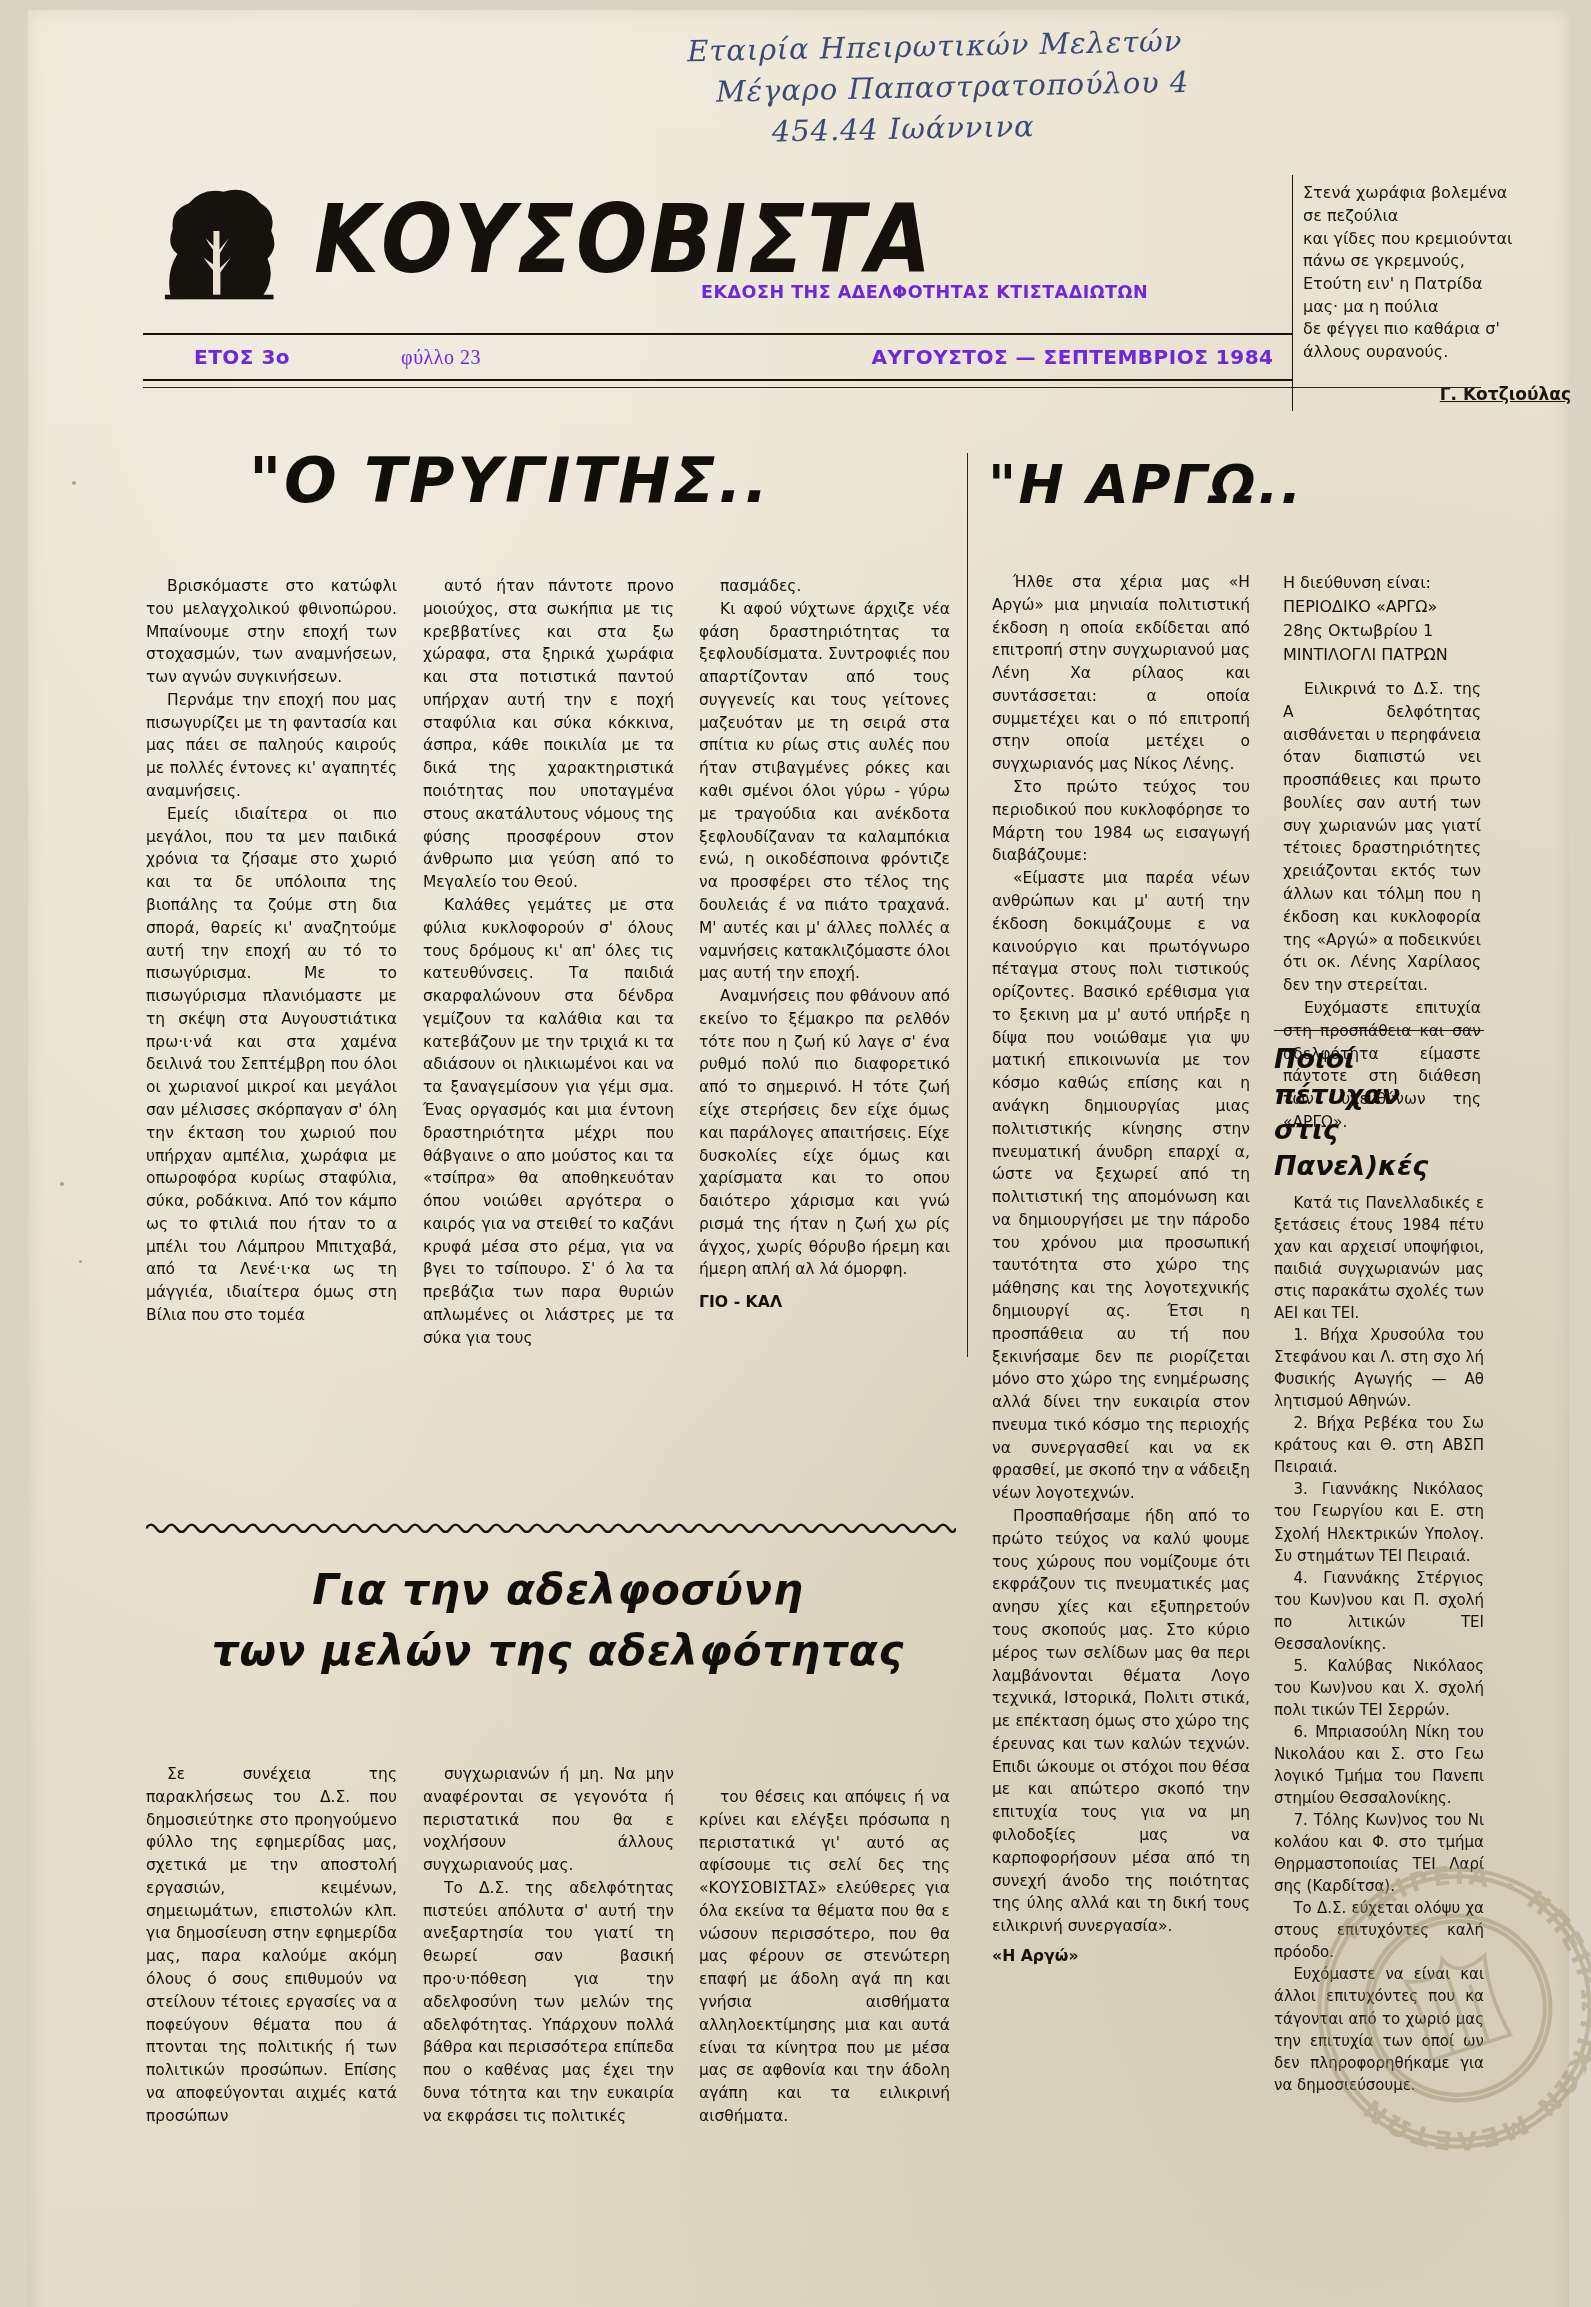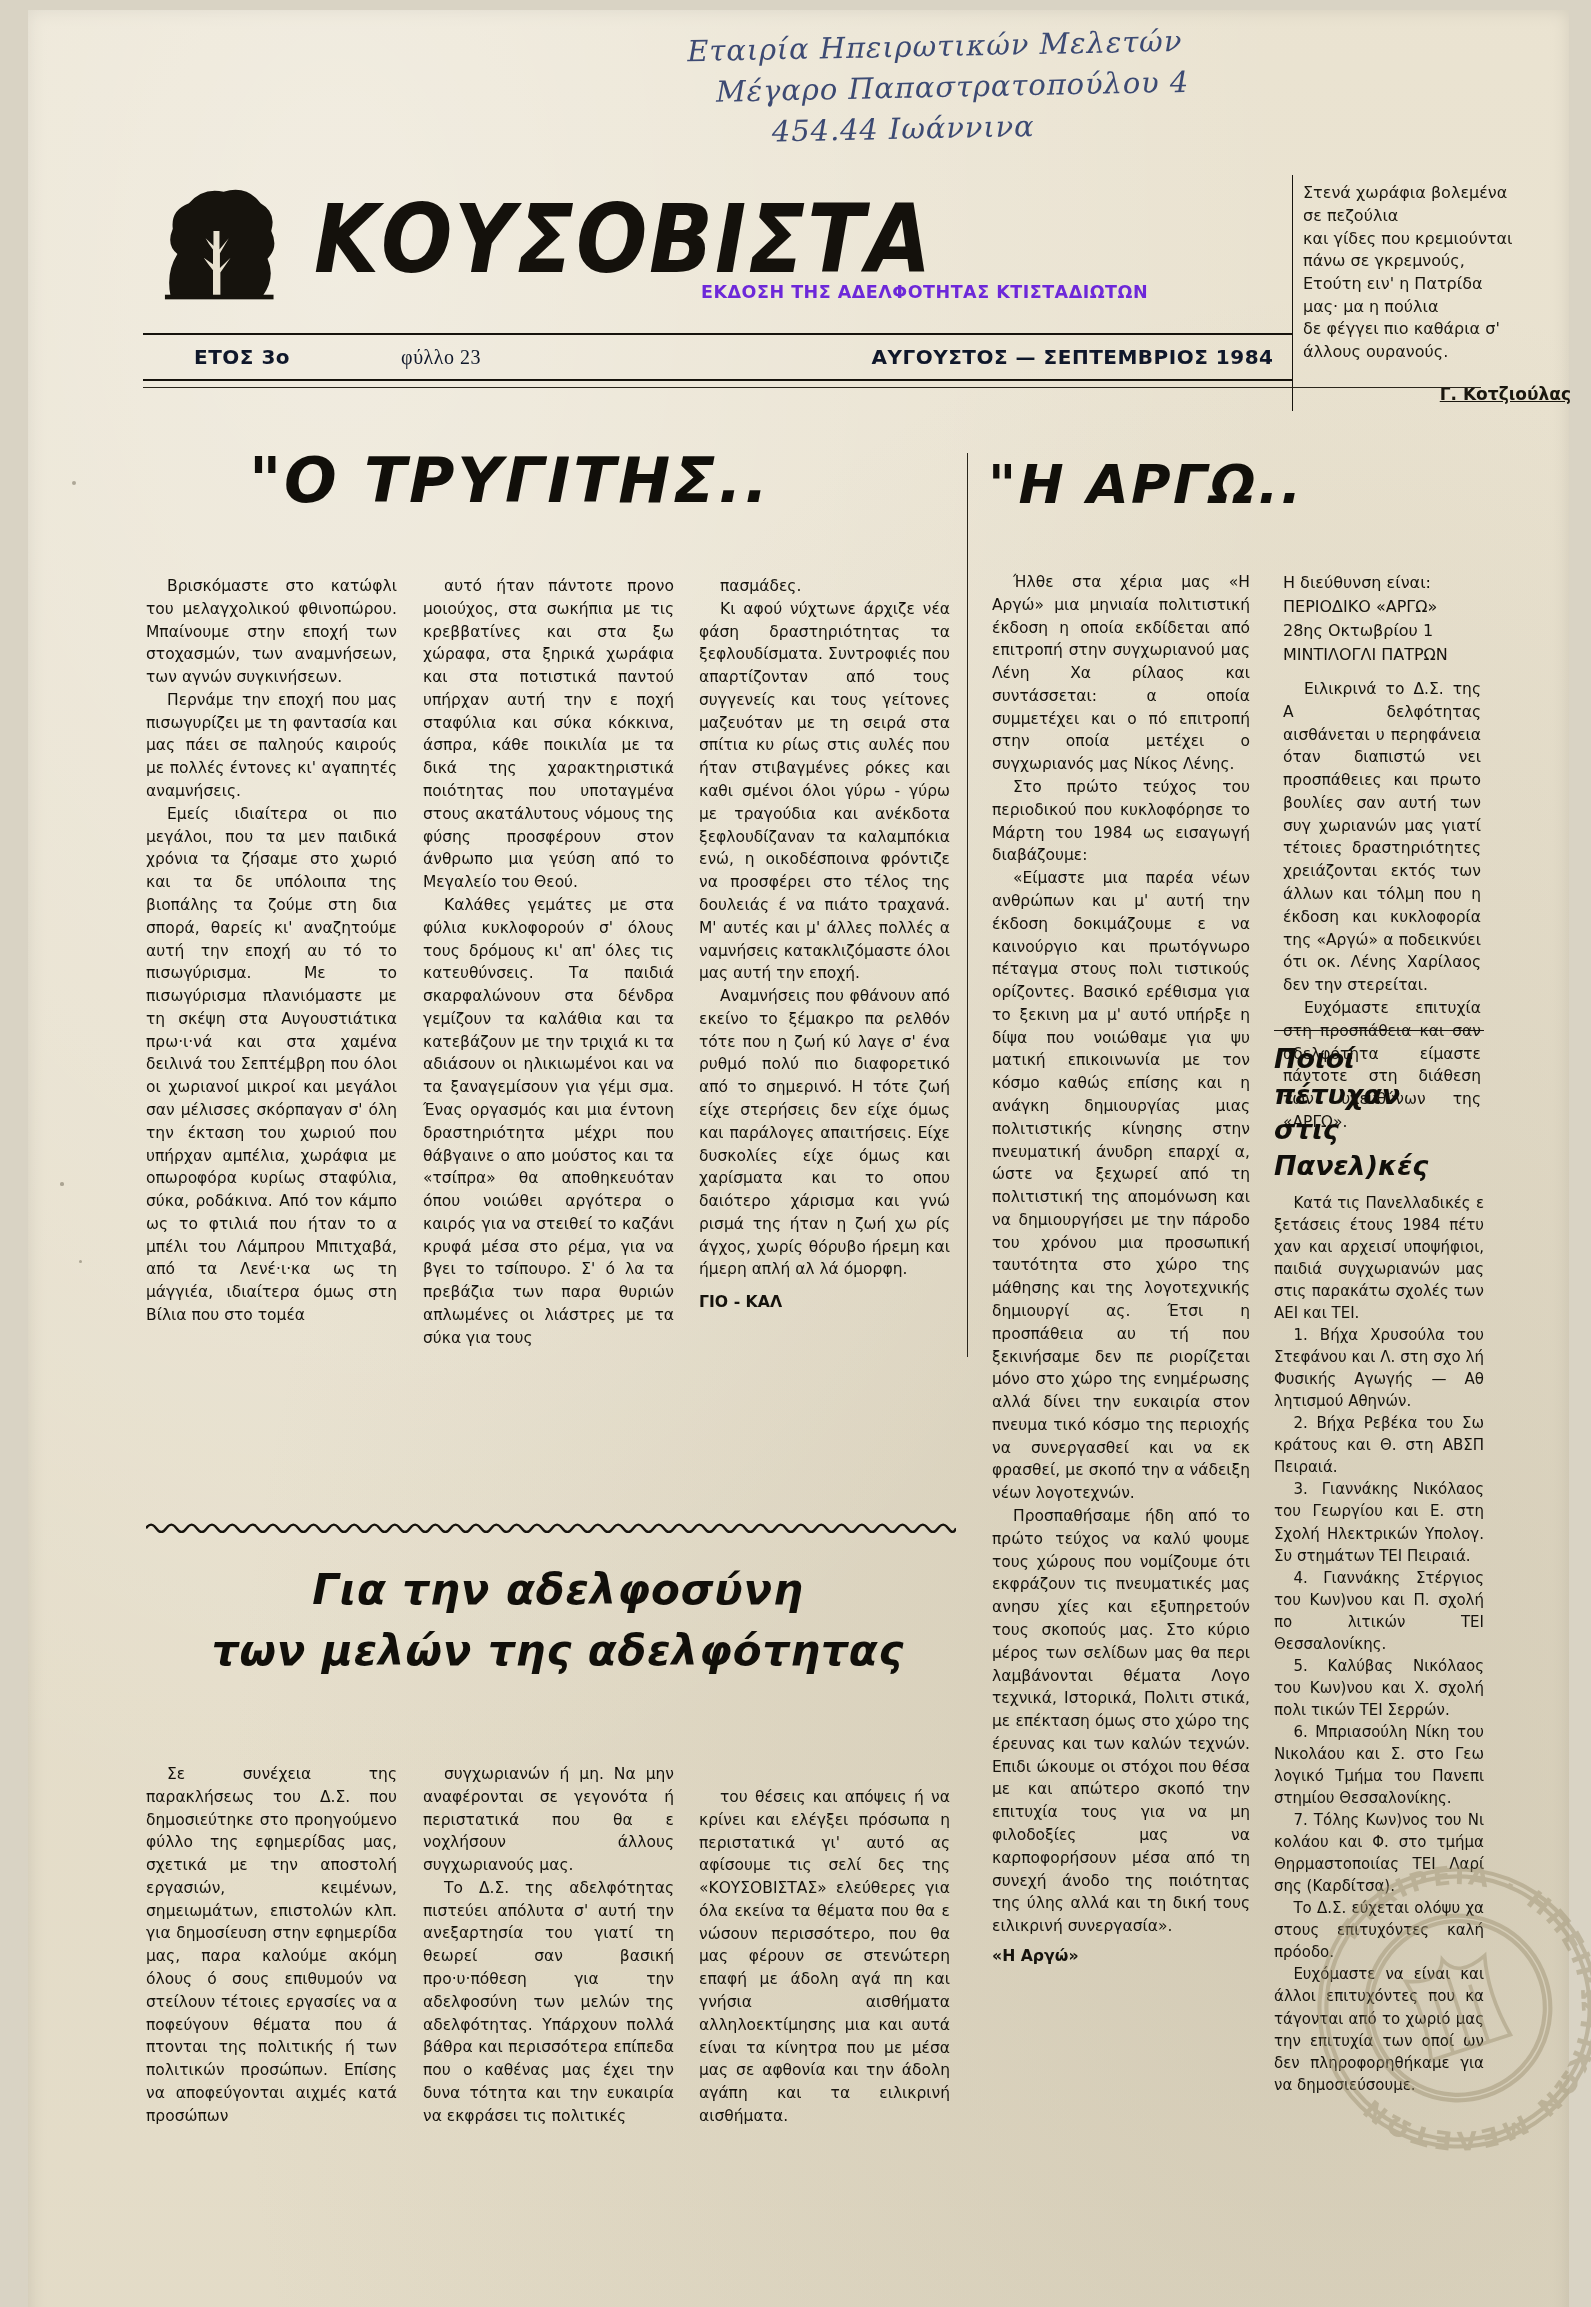--- a/index.html
+++ b/index.html
@@ -121,21 +121,21 @@
     top: 323px;
     width: 1149px;
     height: 44px;
     border-top: 2.3px solid #16130d;
     border-bottom: 2.3px solid #16130d;
     display: flex;
     align-items: center;
     font-weight: bold;
     font-size: 20px;
     letter-spacing: 0.5px;
-    color: #0f172a;
+    color: #6d28d9;
   }
   #issue-year { margin-left: 51px; }
   #issue-number { margin-left: 111px; font-weight: normal; font-family: Liberation Serif, serif; }
   #issue-date { margin-left: auto; margin-right: 18.5px; }
 
   
   #rule-under {
     position: absolute;
     left: 115px;
     top: 377px;

